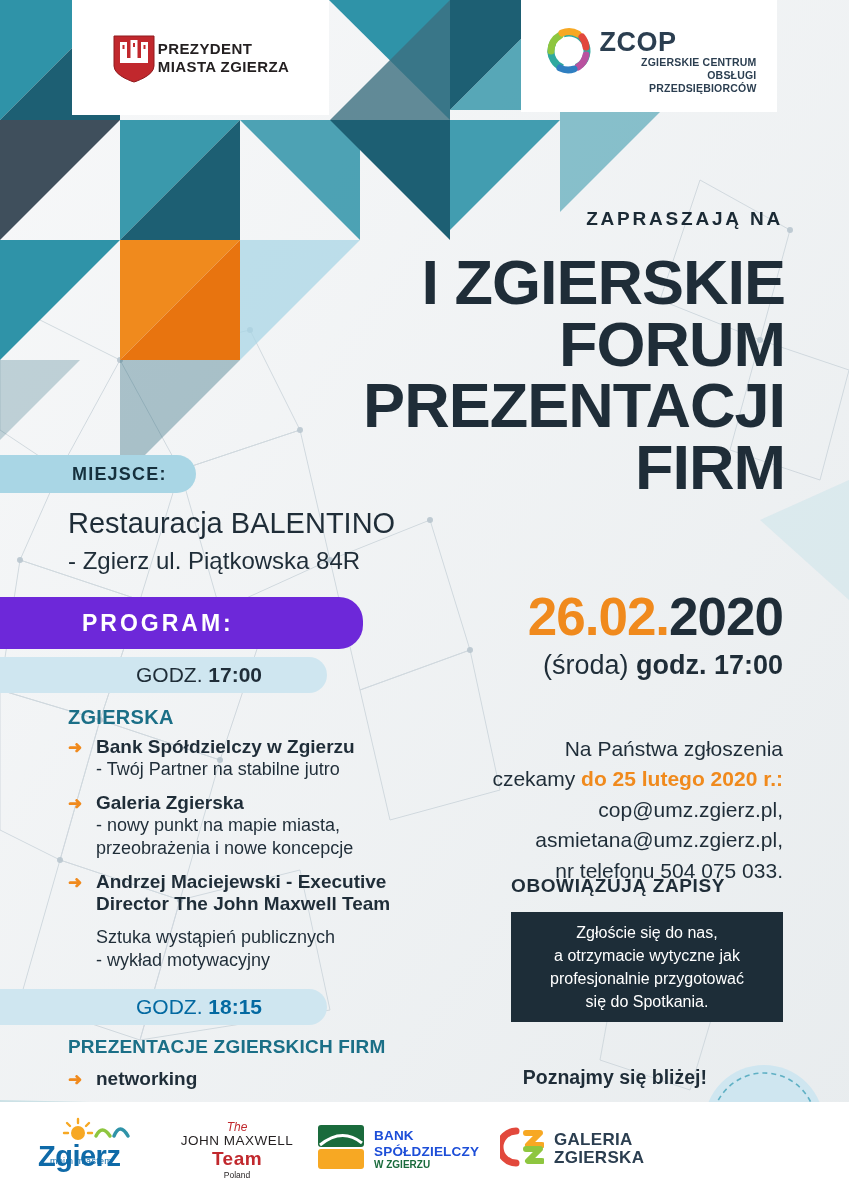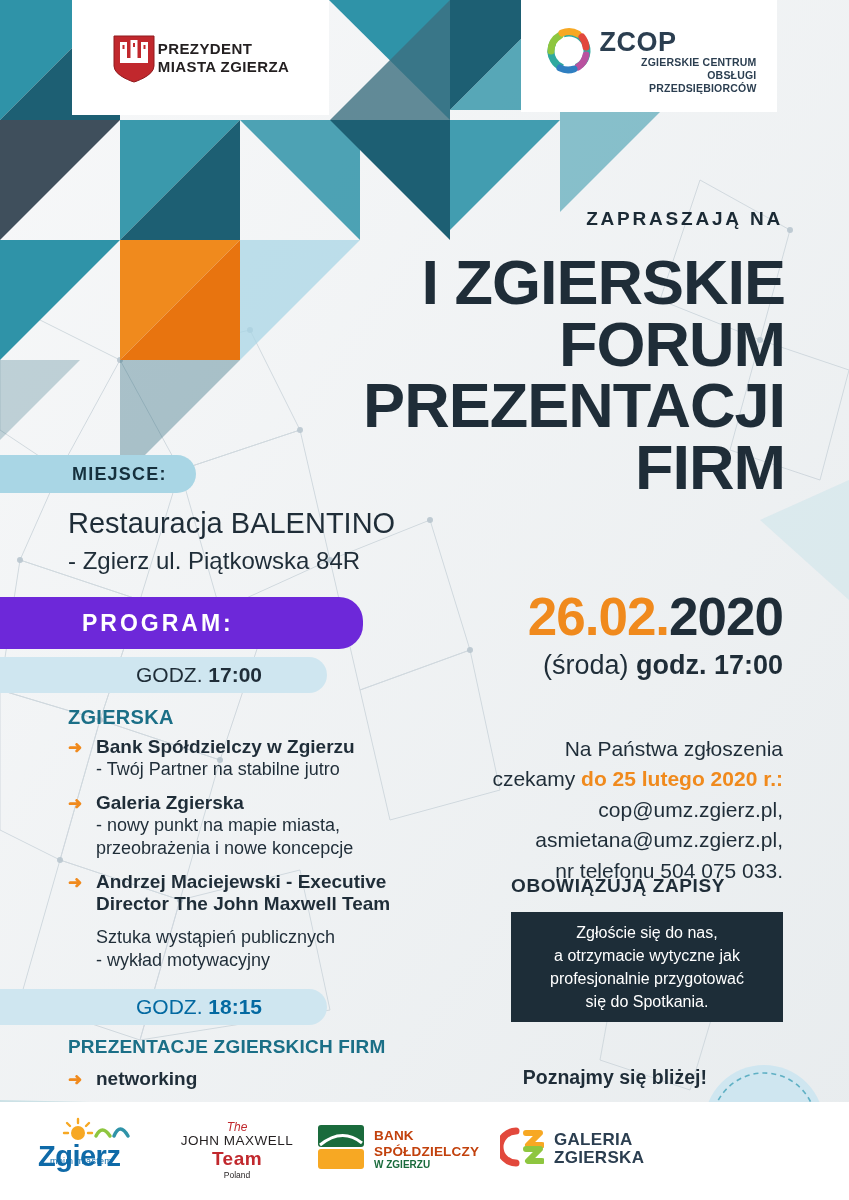--- a/index.html
+++ b/index.html
@@ -231,21 +231,21 @@
     font-weight: normal; font-size: 13.5px; color: #231f20;
     letter-spacing: .5px; text-align: center; line-height: 1.1;
   }
   .mx-team {
     font-weight: bold; font-size: 19px; color: #c1282d;
     letter-spacing: .5px; text-align: center;
   }
   .mx-poland { font-size: 8.5px; color: #231f20; text-align: center; }
 
   .bank-text {
-    font-weight: bold; font-size: 13.5px; color: #c2410c;
+    font-weight: bold; font-size: 13.5px; color: #1d4ed8;
     line-height: 1.15; letter-spacing: .2px; white-space: pre-line;
   }
   .bank-sub { font-size: 10px; color: #1a6b3c; font-weight: bold; }
 
   .gal-text {
     font-weight: bold; font-size: 17px; color: #2b3e50;
     line-height: 1.08; letter-spacing: .3px; white-space: pre-line;
   }
 </style>
 </head>

